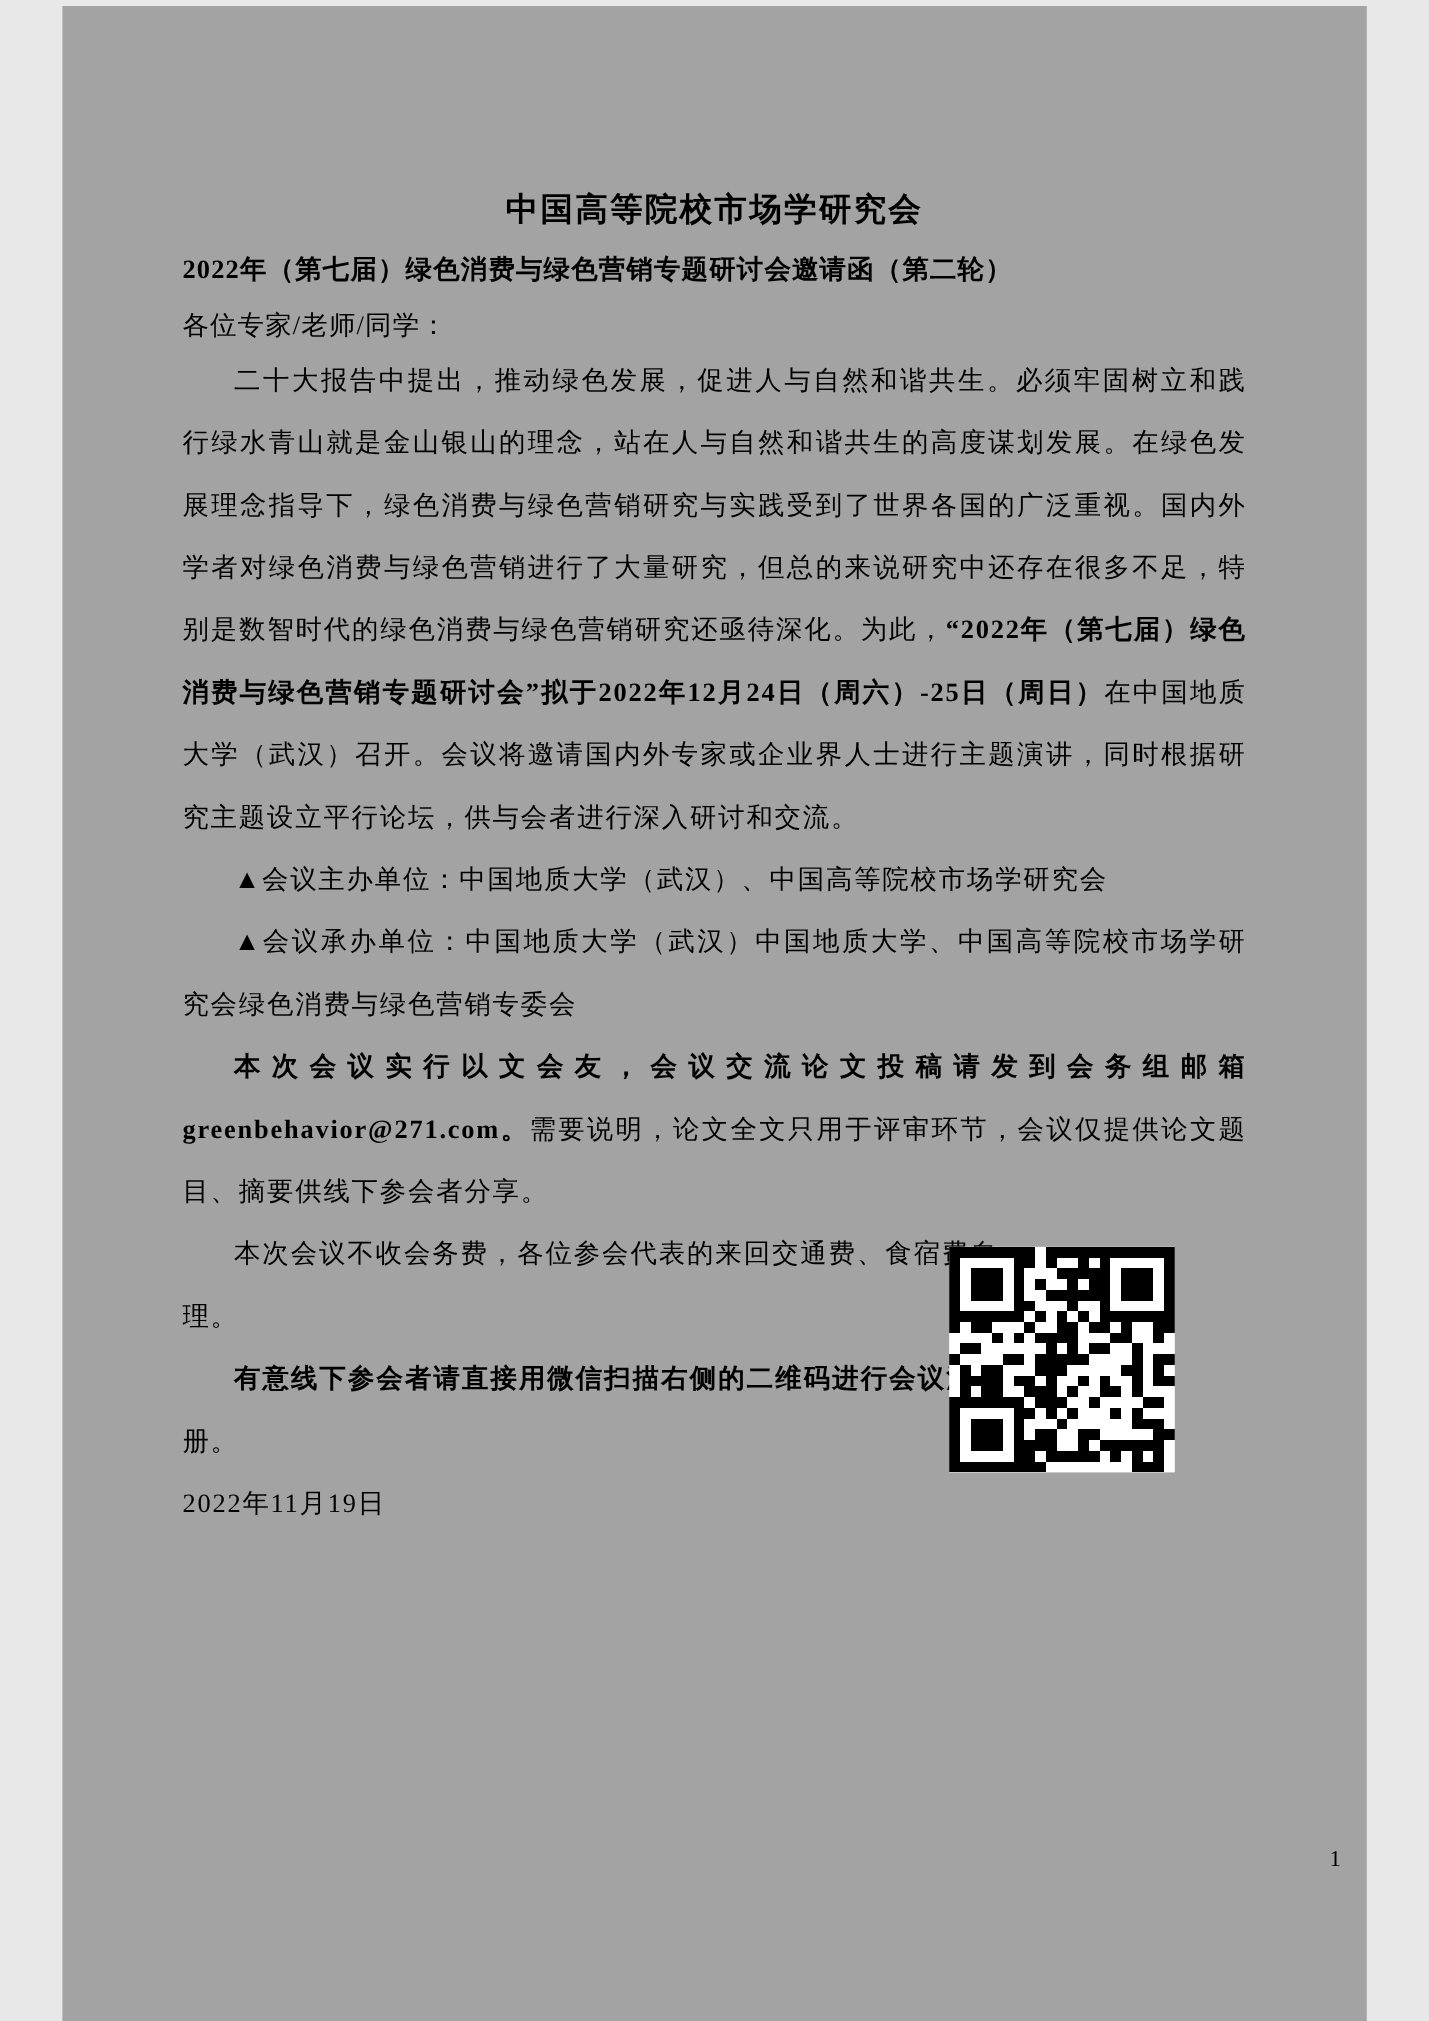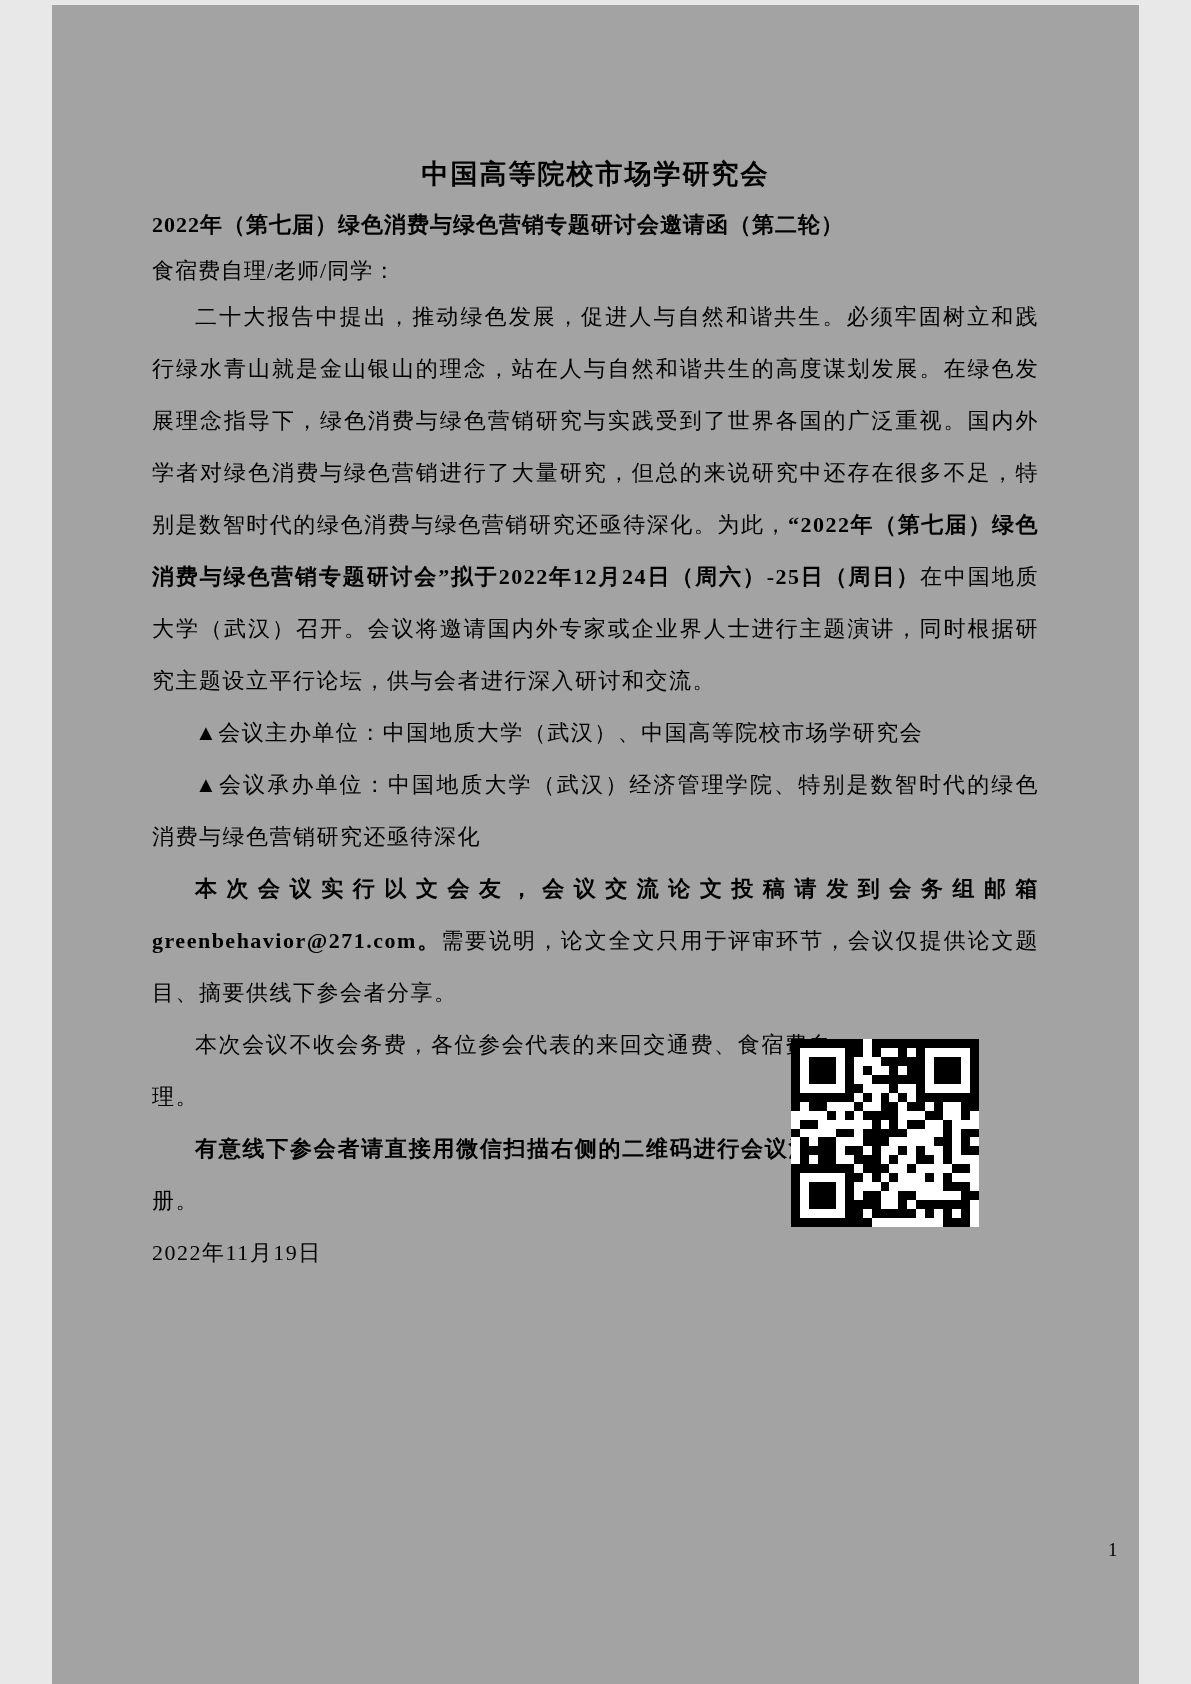--- a/index.html
+++ b/index.html
@@ -46,36 +46,36 @@
 </head>
 <body>
 
 <div class="sheet">
   <div class="content">
 
     <div class="doc-title">中国高等院校市场学研究会</div>
 
     <div class="doc-subtitle">2022年（第七届）绿色消费与绿色营销专题研讨会邀请函（第二轮）</div>
 
-    <div class="salutation">食宿费自理/老师/同学：</div>
+    <div class="salutation">各位专家/老师/同学：</div>
 
     <div class="body-text">
 
 
       <p class="indent">
         <span>二十大报告中提出，推动绿色发展，促进人与自然和谐共生。必须牢固树立和践行绿水青山就是金山银山的理念，站在人与自然和谐共生的高度谋划发展。在绿色发展理念指导下，绿色消费与绿色营销研究与实践受到了世界各国的广泛重视。国内外学者对绿色消费与绿色营销进行了大量研究，但总的来说研究中还存在很多不足，特别是数智时代的绿色消费与绿色营销研究还亟待深化。为此，</span><b>“2022年（第七届）绿色消费与绿色营销专题研讨会”拟于2022年12月24日（周六）-25日（周日）</b><span>在中国地质大学（武汉）召开。会议将邀请国内外专家或企业界人士进行主题演讲，同时根据研究主题设立平行论坛，供与会者进行深入研讨和交流。</span>
       </p>
 
 
       <p class="indent">
         <span>▲会议主办单位：中国地质大学（武汉）、中国高等院校市场学研究会</span>
       </p>
 
       <p class="indent">
-        <span>▲会议承办单位：中国地质大学（武汉）经济管理学院、特别是数智时代的绿色消费与绿色营销研究还亟待深化</span>
+        <span>▲会议承办单位：中国地质大学（武汉）中国地质大学、中国高等院校市场学研究会绿色消费与绿色营销专委会</span>
       </p>
 
       <p class="indent">
         <b>本次会议实行以文会友，会议交流论文投稿请发到会务组邮箱</b><b>greenbehavior@271.com</b><b>。</b><span>需要说明，论文全文只用于评审环节，会议仅提供论文题目、摘要供线下参会者分享。</span>
       </p>
 
       <div class="qr-region">
 
         <div class="qr-code"><svg viewBox="0 0 21 21" width="188" height="188" shape-rendering="crispEdges">
               <rect x="0" y="0" width="7" height="7" fill="#000"></rect>

